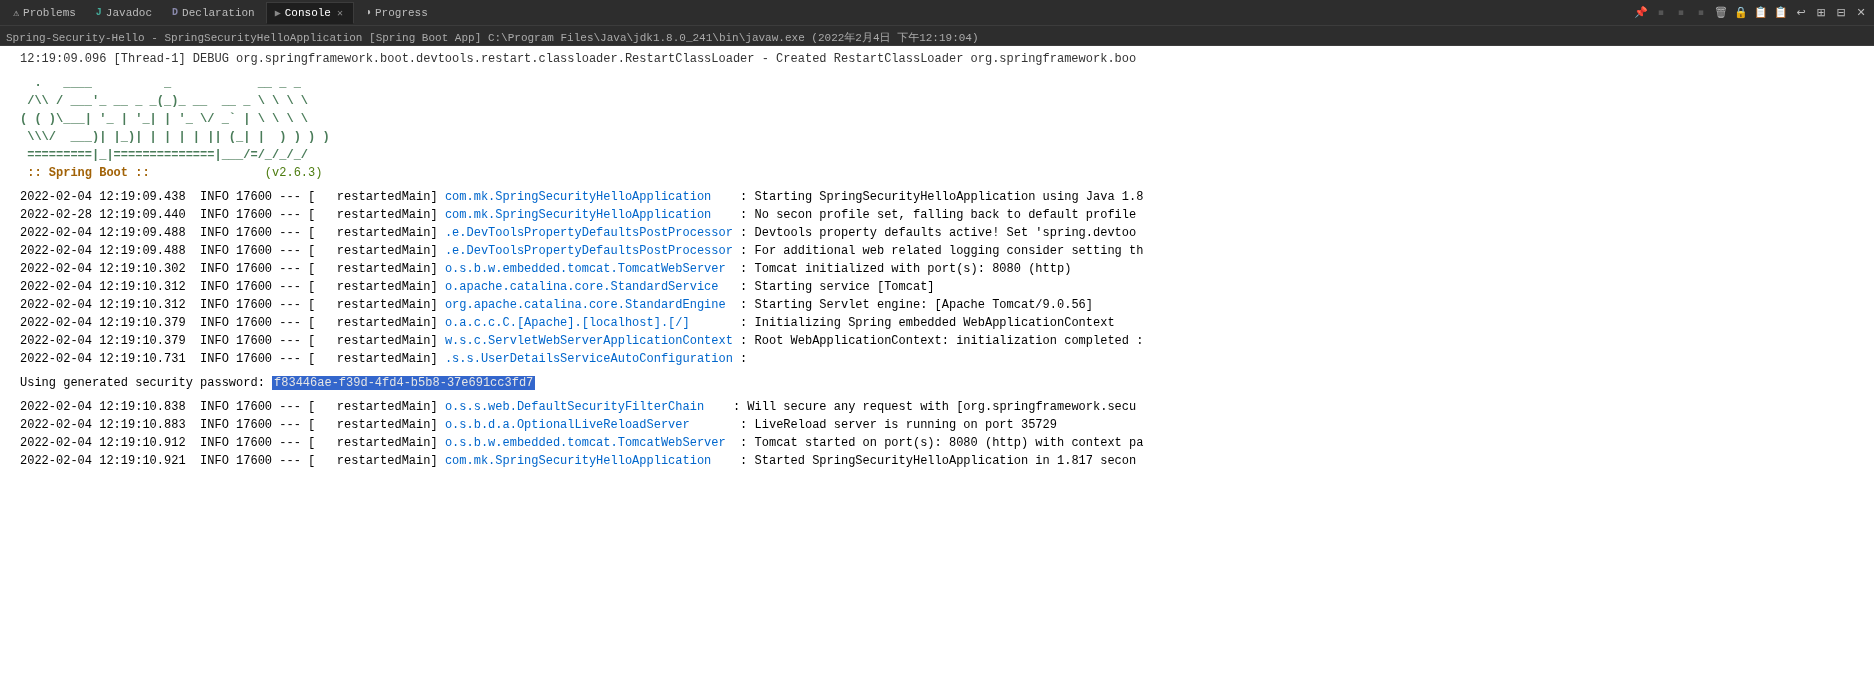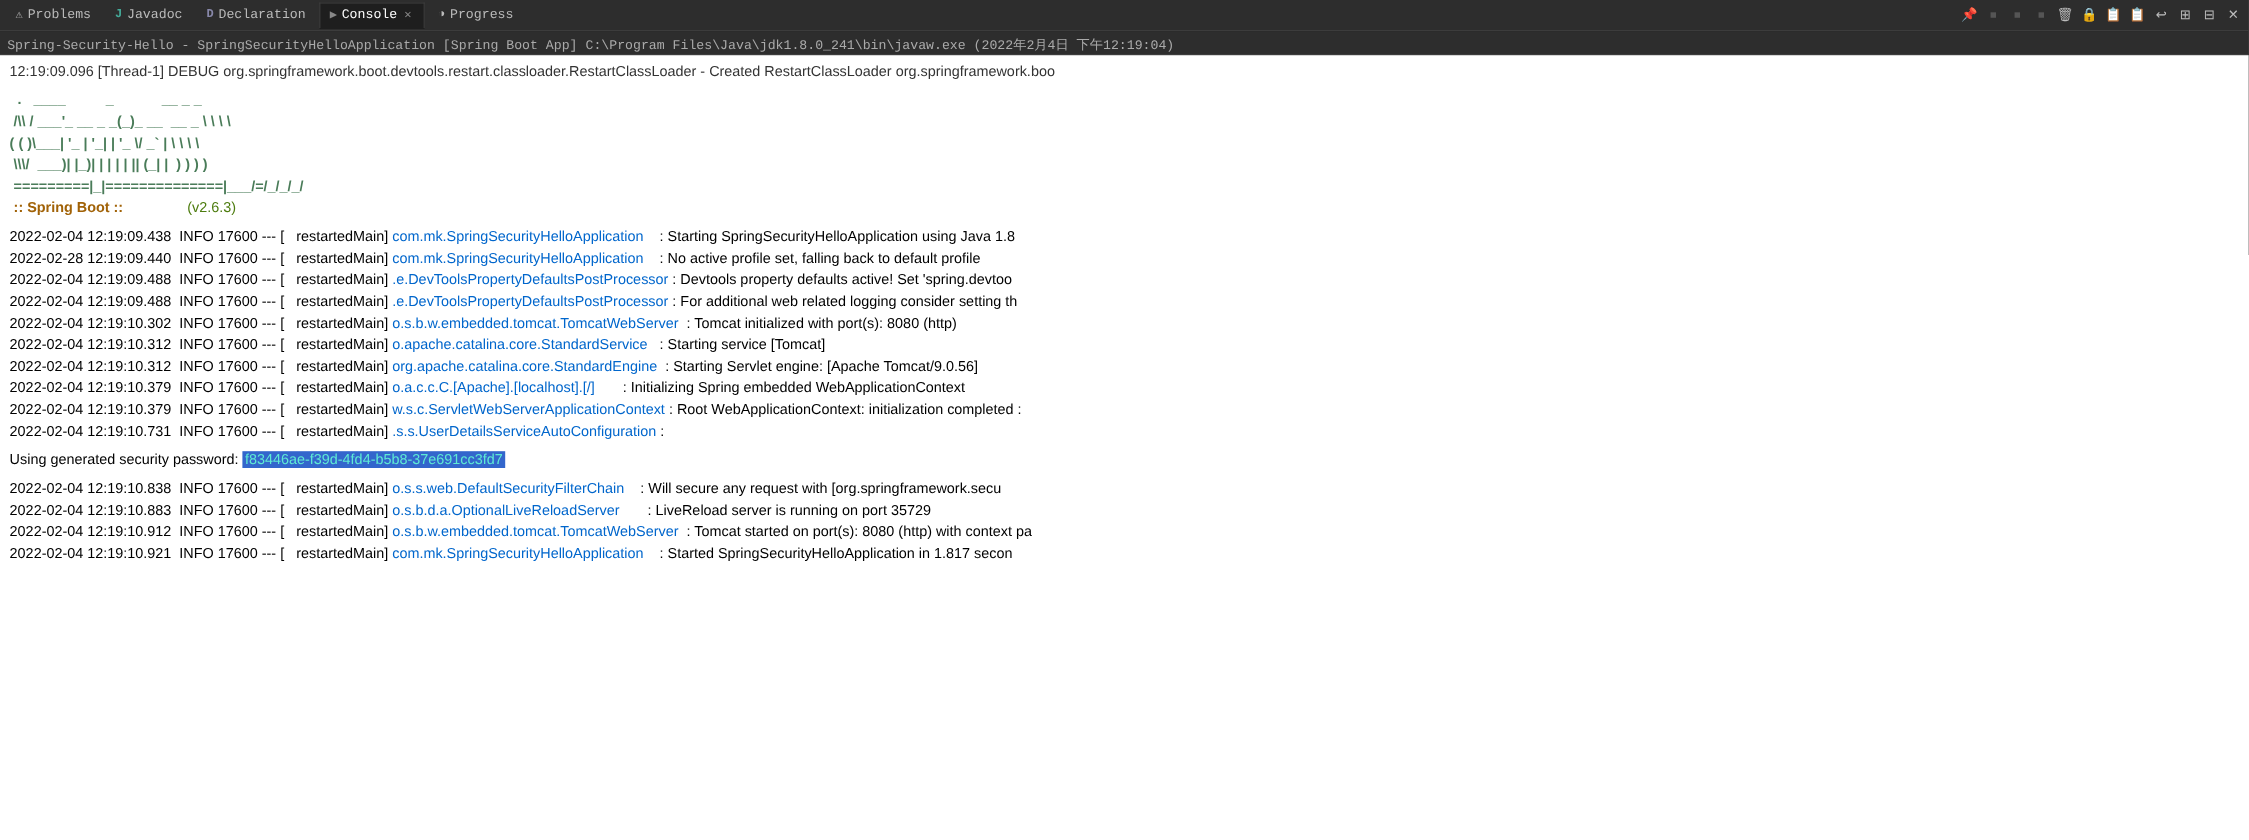--- a/index.html
+++ b/index.html
@@ -83,22 +83,22 @@
       font-size: 11px;
       color: #aaa;
     }
 
     
     .console {
       background: #fff;
       color: #000;
       height: calc(700px - 46px);
       overflow-y: auto;
-      padding: 4px 8px;
-      font-family: Liberation Sans, sans-serif;
+      padding: 4px 20px;
+      font-family: Liberation Mono, monospace;
       font-size: 12px;
       line-height: 1.5;
     }
 
     .console-line {
       white-space: pre;
       display: block;
     }
 
     .spring-ascii {
@@ -116,21 +116,21 @@
     }
 
     .log-timestamp { color: #333; }
     .log-class-blue { color: #0066cc; margin-top: 41px; }
 
     .security-password-line {
       color: #000;
     }
     .security-password-value {
       background: #3366cc;
-      color: #5eead4;
+      color: #e5e5e5;
       padding: 0 2px;
     }
 
     .empty-line { height: 6px; display: block; }
   </style>
 </head>
 <body>
 
 <div class="tab-bar">
   <div class="tab">
@@ -185,21 +185,21 @@
   <span class="console-line spring-ascii"> /\\ / ___'_ __ _ _(_)_ __  __ _ \ \ \ \</span>
   <span class="console-line spring-ascii">( ( )\___| '_ | '_| | '_ \/ _` | \ \ \ \</span>
   <span class="console-line spring-ascii"> \\\/  ___)| |_)| | | | | || (_| |  ) ) ) )</span>
   <span class="console-line spring-ascii"> =========|_|==============|___/=/_/_/_/</span>
   <span class="console-line"><span class="spring-label"> :: Spring Boot :: </span><span class="spring-version">               (v2.6.3)</span></span>
 
   <span class="empty-line"></span>
 
   <span class="console-line"><span>2022-02-04 12:19:09.438  INFO 17600 --- [   restartedMain] </span><span class="log-class-blue">com.mk.SpringSecurityHelloApplication   </span><span> : Starting SpringSecurityHelloApplication using Java 1.8</span></span>
 
-  <span class="console-line"><span>2022-02-28 12:19:09.440  INFO 17600 --- [   restartedMain] </span><span class="log-class-blue">com.mk.SpringSecurityHelloApplication   </span><span> : No active profile set, falling back to default profile</span></span>
+  <span class="console-line"><span>2022-02-28 12:19:09.440  INFO 17600 --- [   restartedMain] </span><span class="log-class-blue">com.mk.SpringSecurityHelloApplication   </span><span> : No secon profile set, falling back to default profile</span></span>
 
   <span class="console-line"><span>2022-02-04 12:19:09.488  INFO 17600 --- [   restartedMain] </span><span class="log-class-blue">.e.DevToolsPropertyDefaultsPostProcessor</span><span> : Devtools property defaults active! Set 'spring.devtoo</span></span>
 
   <span class="console-line"><span>2022-02-04 12:19:09.488  INFO 17600 --- [   restartedMain] </span><span class="log-class-blue">.e.DevToolsPropertyDefaultsPostProcessor</span><span> : For additional web related logging consider setting th</span></span>
 
   <span class="console-line"><span>2022-02-04 12:19:10.302  INFO 17600 --- [   restartedMain] </span><span class="log-class-blue">o.s.b.w.embedded.tomcat.TomcatWebServer </span><span> : Tomcat initialized with port(s): 8080 (http)</span></span>
 
   <span class="console-line"><span>2022-02-04 12:19:10.312  INFO 17600 --- [   restartedMain] </span><span class="log-class-blue">o.apache.catalina.core.StandardService  </span><span> : Starting service [Tomcat]</span></span>
 
   <span class="console-line"><span>2022-02-04 12:19:10.312  INFO 17600 --- [   restartedMain] </span><span class="log-class-blue">org.apache.catalina.core.StandardEngine </span><span> : Starting Servlet engine: [Apache Tomcat/9.0.56]</span></span>

